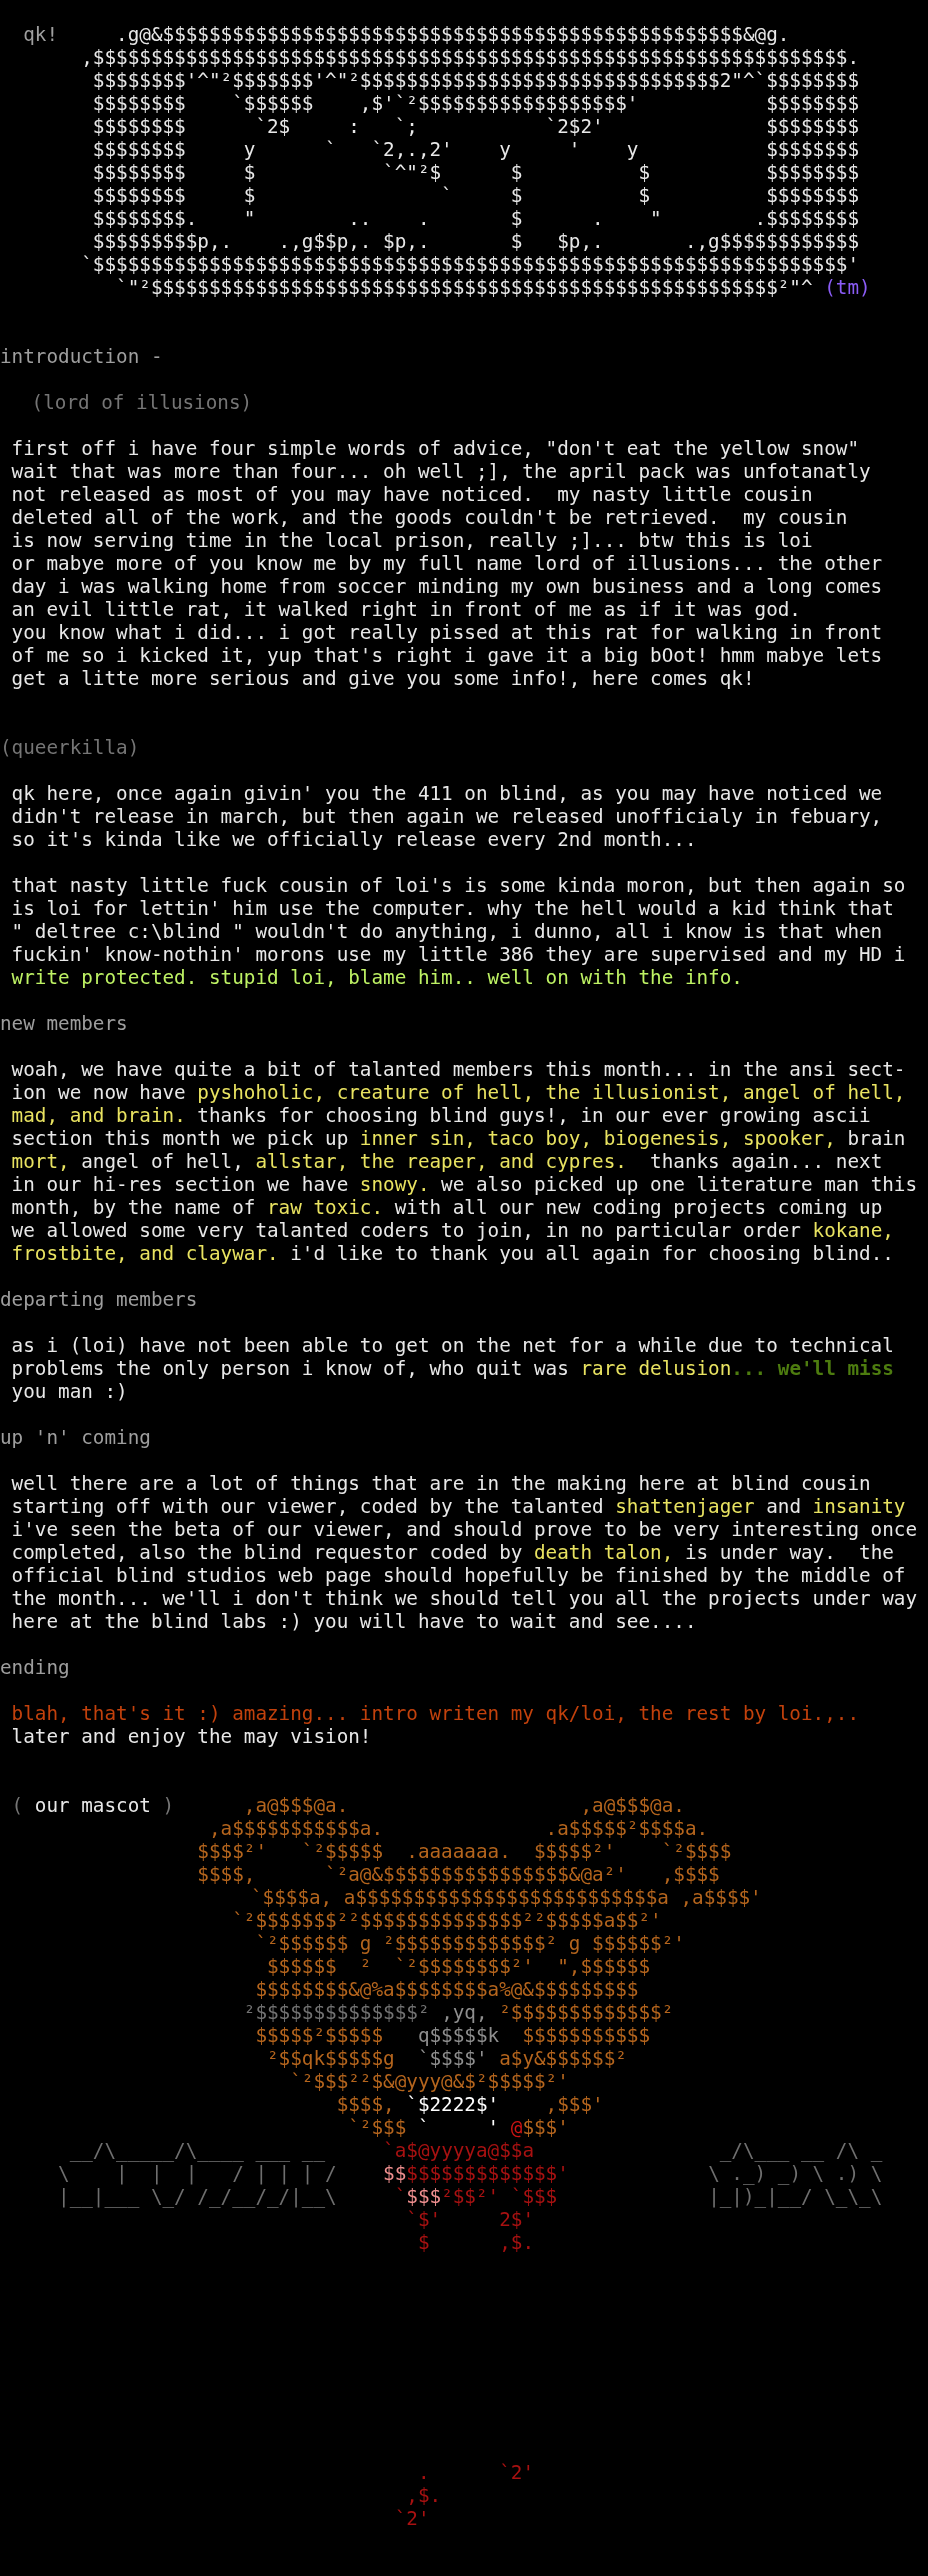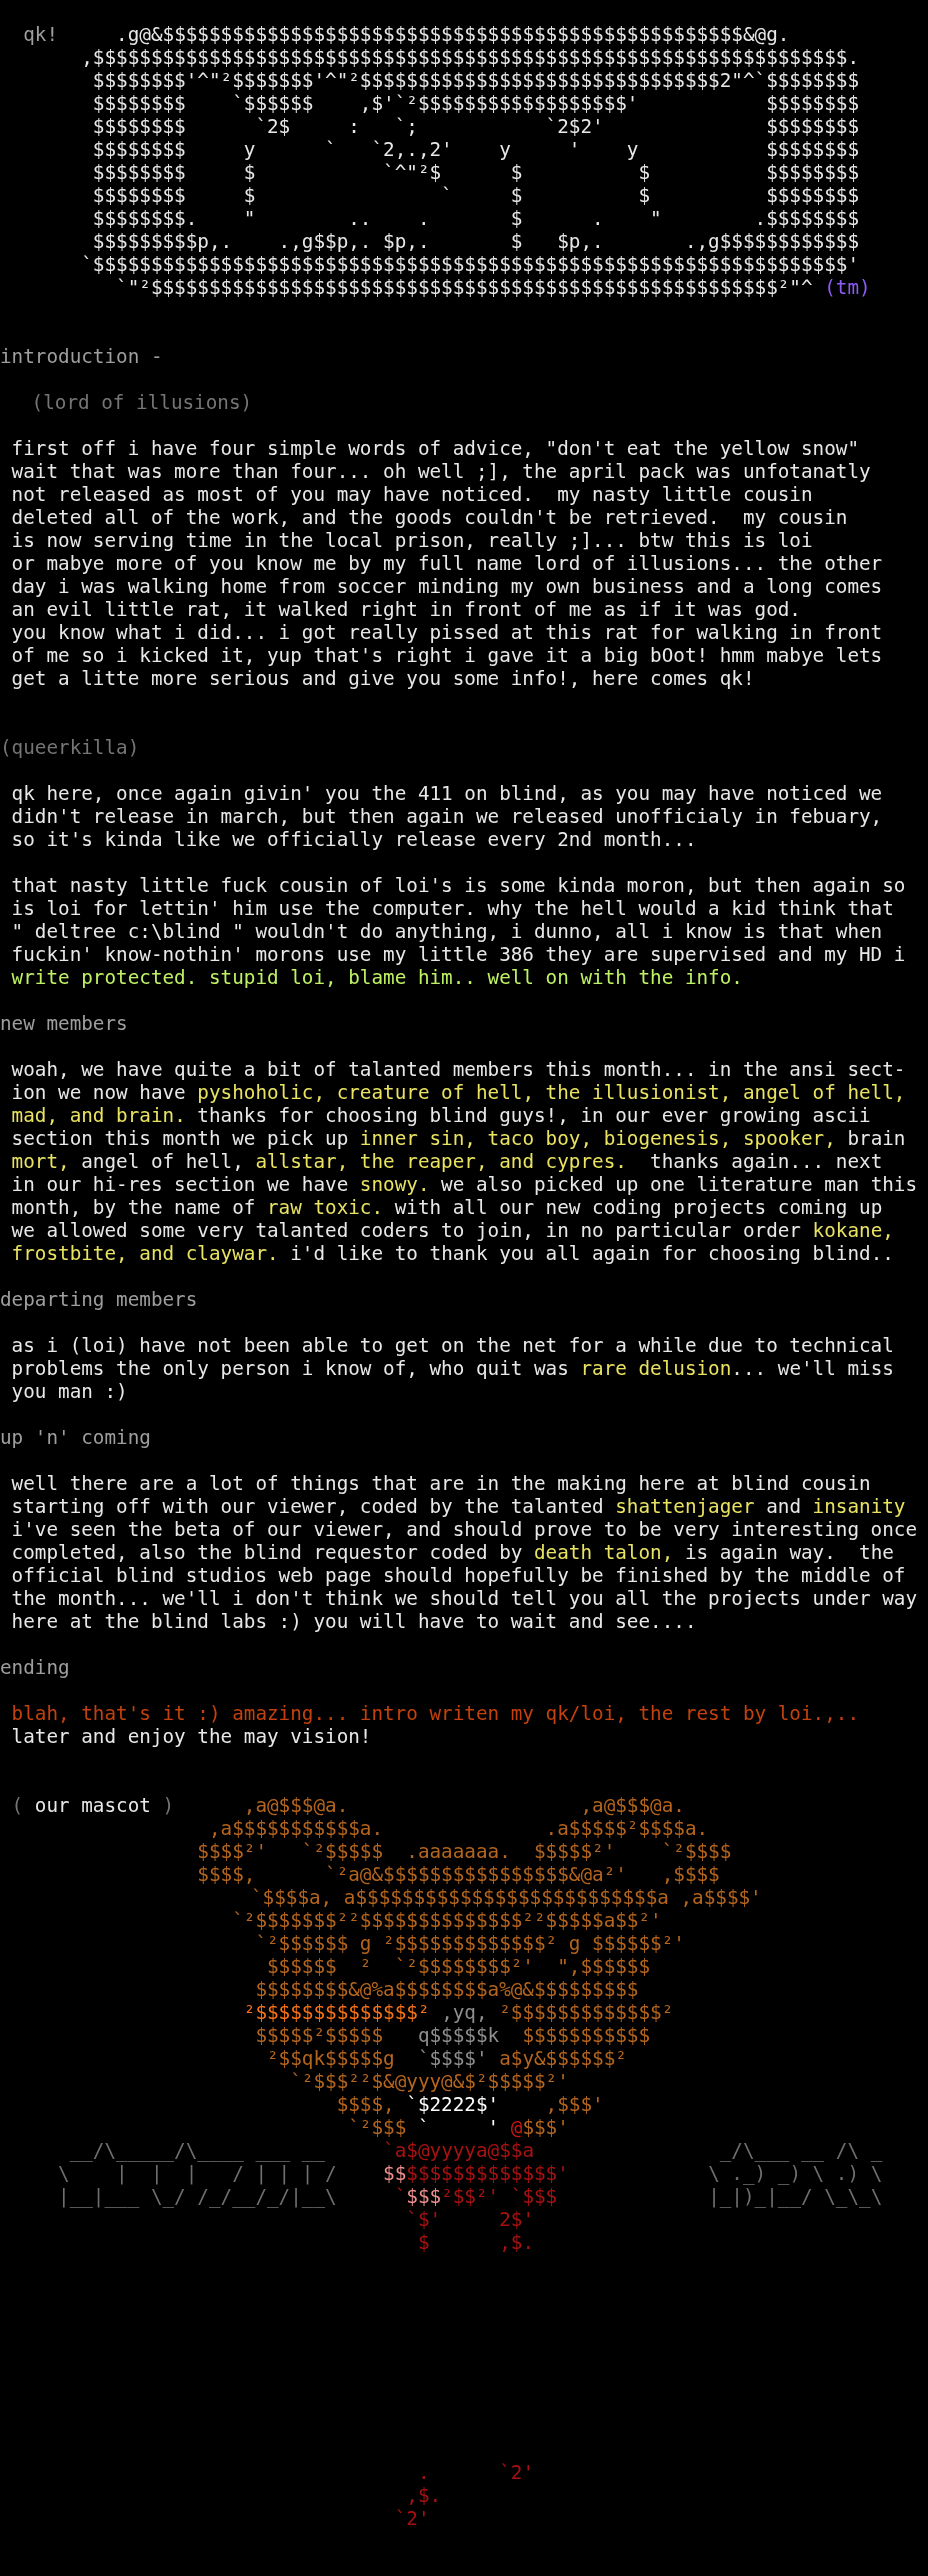--- a/index.html
+++ b/index.html
@@ -69,49 +69,49 @@
     <div class="line"><span style="color: rgb(232, 232, 232);"> section this month we pick up </span><span style="color: rgb(233, 227, 97);">inner sin, taco boy, biogenesis, spooker,</span><span style="color: rgb(232, 232, 232);"> brain</span></div>
     <div class="line"><span style="color: rgb(232, 232, 232);"> </span><span style="color: rgb(233, 227, 97);">mort,</span><span style="color: rgb(232, 232, 232);"> angel of hell, </span><span style="color: rgb(233, 227, 97);">allstar, the reaper, and cypres.</span><span style="color: rgb(232, 232, 232);">  thanks again... next</span></div>
     <div class="line"><span style="color: rgb(232, 232, 232);"> in our hi-res section we have </span><span style="color: rgb(233, 227, 97);">snowy.</span><span style="color: rgb(232, 232, 232);"> we also picked up one literature man this</span></div>
     <div class="line"><span style="color: rgb(232, 232, 232);"> month, by the name of </span><span style="color: rgb(233, 227, 97);">raw toxic.</span><span style="color: rgb(232, 232, 232);"> with all our new coding projects coming up</span></div>
     <div class="line"><span style="color: rgb(232, 232, 232);"> we allowed some very talanted coders to join, in no particular order </span><span style="color: rgb(233, 227, 97);">kokane,</span></div>
     <div class="line"><span style="color: rgb(232, 232, 232);"> </span><span style="color: rgb(233, 227, 97);">frostbite, and claywar.</span><span style="color: rgb(232, 232, 232);"> i'd like to thank you all again for choosing blind..</span></div>
     <div class="line"></div>
     <div class="line"><span style="color: rgb(158, 158, 158);">departing members</span></div>
     <div class="line"></div>
     <div class="line"><span style="color: rgb(232, 232, 232);"> as i (loi) have not been able to get on the net for a while due to technical</span></div>
-    <div class="line"><span style="color: rgb(232, 232, 232);"> problems the only person i know of, who quit was </span><span style="color: rgb(233, 227, 97);">rare delusion</span><span style="color: #e5e5e5;">... we'll miss</span></div>
+    <div class="line"><span style="color: rgb(232, 232, 232);"> problems the only person i know of, who quit was </span><span style="color: rgb(233, 227, 97);">rare delusion</span><span style="color: #4d7c0f; font-weight: bold;">... we'll miss</span></div>
     <div class="line"><span style="color: rgb(232, 232, 232);"> you man :)</span></div>
     <div class="line"></div>
     <div class="line"><span style="color: rgb(158, 158, 158);">up 'n' coming</span></div>
     <div class="line"></div>
     <div class="line"><span style="color: rgb(232, 232, 232);"> well there are a lot of things that are in the making here at blind cousin</span></div>
     <div class="line"><span style="color: rgb(232, 232, 232);"> starting off with our viewer, coded by the talanted </span><span style="color: rgb(233, 227, 97);">shattenjager</span><span style="color: rgb(232, 232, 232);"> and </span><span style="color: rgb(233, 227, 97);">insanity</span></div>
     <div class="line"><span style="color: rgb(232, 232, 232);"> i've seen the beta of our viewer, and should prove to be very interesting once</span></div>
-    <div class="line"><span style="color: rgb(232, 232, 232);"> completed, also the blind requestor coded by </span><span style="color: rgb(233, 227, 97);">death talon,</span><span style="color: rgb(232, 232, 232);"> is again way.  the</span></div>
+    <div class="line"><span style="color: rgb(232, 232, 232);"> completed, also the blind requestor coded by </span><span style="color: rgb(233, 227, 97);">death talon,</span><span style="color: rgb(232, 232, 232);"> is under way.  the</span></div>
     <div class="line"><span style="color: rgb(232, 232, 232);"> official blind studios web page should hopefully be finished by the middle of</span></div>
     <div class="line"><span style="color: rgb(232, 232, 232);"> the month... we'll i don't think we should tell you all the projects under way</span></div>
     <div class="line"><span style="color: rgb(232, 232, 232);"> here at the blind labs :) you will have to wait and see....</span></div>
     <div class="line"></div>
     <div class="line"><span style="color: rgb(158, 158, 158);">ending</span></div>
     <div class="line"></div>
     <div class="line"><span style="color: #c2410c;"> blah, that's it :) amazing... intro writen my qk/loi, the rest by loi.,..</span></div>
     <div class="line"><span style="color: rgb(232, 232, 232);"> later and enjoy the may vision!</span></div>
     <div class="line"></div>
     <div class="line"></div>
     <div class="line"><span style="color: rgb(117, 117, 117);"> (</span><span style="color: rgb(232, 232, 232);"> our mascot </span><span style="color: rgb(117, 117, 117);">)</span><span style="color: rgb(181, 101, 29);">      ,a@$$$@a.                    ,a@$$$@a.</span></div>
     <div class="line"><span style="color: rgb(181, 101, 29);">                  ,a$$$$$$$$$$$a.              .a$$$$$²$$$$a.</span></div>
     <div class="line"><span style="color: rgb(181, 101, 29);">                 $$$$²'   `²$$$$$  .aaaaaaa.  $$$$$²'    `²$$$$</span></div>
     <div class="line"><span style="color: rgb(181, 101, 29);">                 $$$$,      `²a@&amp;$$$$$$$$$$$$$$$$&amp;@a²'   ,$$$$</span></div>
     <div class="line"><span style="color: rgb(181, 101, 29); padding-left: 42px;">                  `$$$$a, a$$$$$$$$$$$$$$$$$$$$$$$$$$a ,a$$$$'</span></div>
     <div class="line"><span style="color: rgb(181, 101, 29);">                    `²$$$$$$$²²$$$$$$$$$$$$$$²²$$$$$a$$²'</span></div>
     <div class="line"><span style="color: rgb(181, 101, 29);">                      `²$$$$$$ g ²$$$$$$$$$$$$$² g $$$$$$²'</span></div>
     <div class="line"><span style="color: rgb(181, 101, 29);">                       $$$$$$  ²  `²$$$$$$$$²'  ",$$$$$$</span></div>
     <div class="line"><span style="color: rgb(181, 101, 29);">                      $$$$$$$$&amp;@%a$$$$$$$$a%@&amp;$$$$$$$$$</span></div>
-    <div class="line"><span style="color: #f97316;">                     ²$$$$$$$$$$$$$$² </span><span style="color: rgb(143, 143, 143);">,yq,</span><span style="color: rgb(181, 101, 29);"> ²$$$$$$$$$$$$$²</span></div>
+    <div class="line"><span style="color: #737373;">                     ²$$$$$$$$$$$$$$² </span><span style="color: rgb(143, 143, 143);">,yq,</span><span style="color: rgb(181, 101, 29);"> ²$$$$$$$$$$$$$²</span></div>
     <div class="line"><span style="color: rgb(181, 101, 29);">                      $$$$$²$$$$$   </span><span style="color: rgb(143, 143, 143);">q$$$$$k</span><span style="color: rgb(181, 101, 29);">  $$$$$$$$$$$</span></div>
     <div class="line"><span style="color: rgb(181, 101, 29);">                       ²$$qk$$$$$g  </span><span style="color: rgb(143, 143, 143);">`$$$$'</span><span style="color: rgb(181, 101, 29);"> a$y&amp;$$$$$$²</span></div>
     <div class="line"><span style="color: rgb(181, 101, 29);">                         `²$$$²²$&amp;@yyy@&amp;$²$$$$$²'</span></div>
     <div class="line"><span style="color: rgb(181, 101, 29);">                             $$$$,</span><span style="color: rgb(255, 255, 255);"> `$2222$'</span><span style="color: rgb(181, 101, 29);">    ,$$$'</span></div>
     <div class="line"><span style="color: rgb(181, 101, 29);">                              `²$$$</span><span style="color: rgb(255, 255, 255);"> `     '</span><span style="color: rgb(181, 101, 29);"> </span><span style="color: rgb(207, 19, 19);">@</span><span style="color: rgb(181, 101, 29);">$$$'</span></div>
     <div class="line"><span style="color: rgb(111, 111, 111);">      __/\_____/\____ ___ __</span><span style="color: rgb(232, 232, 232);">     </span><span style="color: rgb(168, 17, 17);">`a$@yyyya@$$a</span><span style="color: rgb(232, 232, 232);">               </span><span style="color: rgb(111, 111, 111);"> _/\___ __ /\ _</span></div>
     <div class="line"><span style="color: rgb(111, 111, 111);">     \    |  |  |   / | | | /</span><span style="color: rgb(232, 232, 232);">    </span><span style="color: rgb(239, 143, 143);">$$</span><span style="color: rgb(168, 17, 17);">$$$$$$$$$$$$$'</span><span style="color: rgb(232, 232, 232);">            </span><span style="color: rgb(111, 111, 111);">\ ._) _) \ .) \</span></div>
     <div class="line"><span style="color: rgb(111, 111, 111);">     |__|___ \_/ /_/__/_/|__\</span><span style="color: rgb(232, 232, 232);">     </span><span style="color: rgb(168, 17, 17);">`</span><span style="color: rgb(239, 143, 143);">$$$</span><span style="color: rgb(168, 17, 17);">²$$²'</span><span style="color: rgb(168, 17, 17);"> `$$$</span><span style="color: rgb(232, 232, 232);">             </span><span style="color: rgb(111, 111, 111);">|_|)_|__/ \_\_\</span></div>
     <div class="line"><span style="color: rgb(168, 17, 17);">                                   `$'</span><span style="color: rgb(168, 17, 17);">     2$'</span></div>
     <div class="line"><span style="color: rgb(168, 17, 17);">                                    $</span><span style="color: rgb(168, 17, 17);">      ,$.</span></div>

